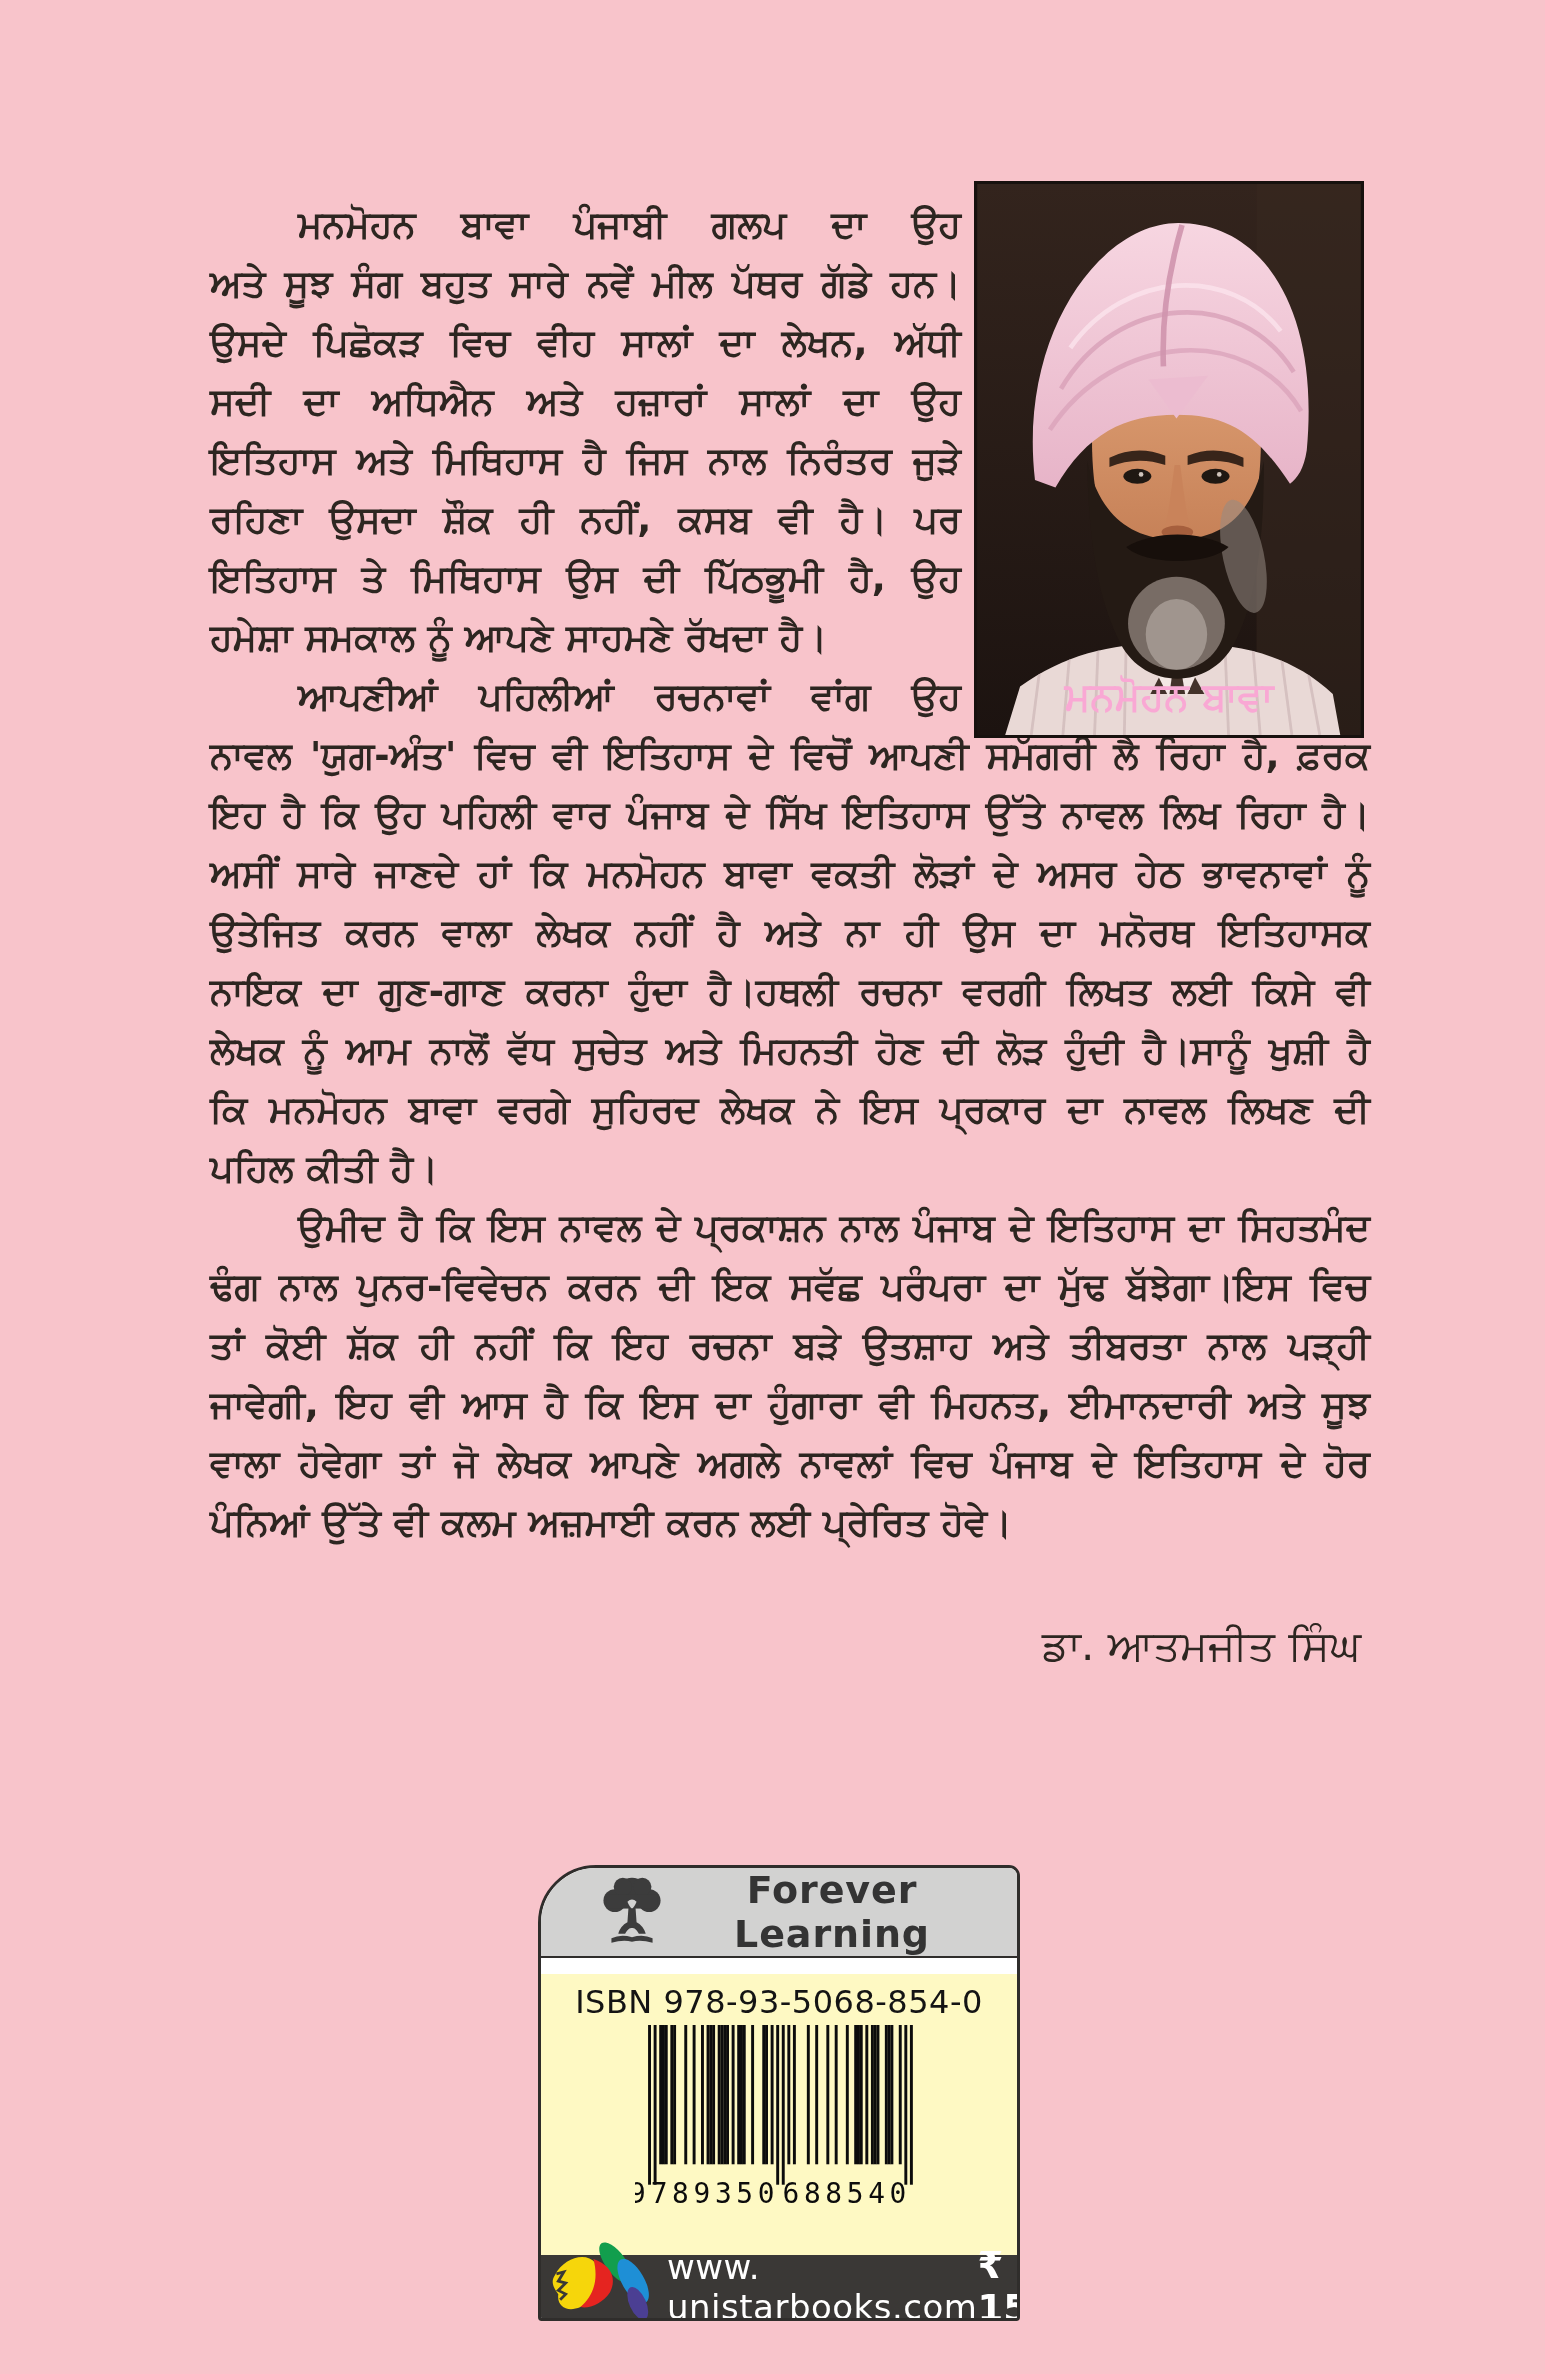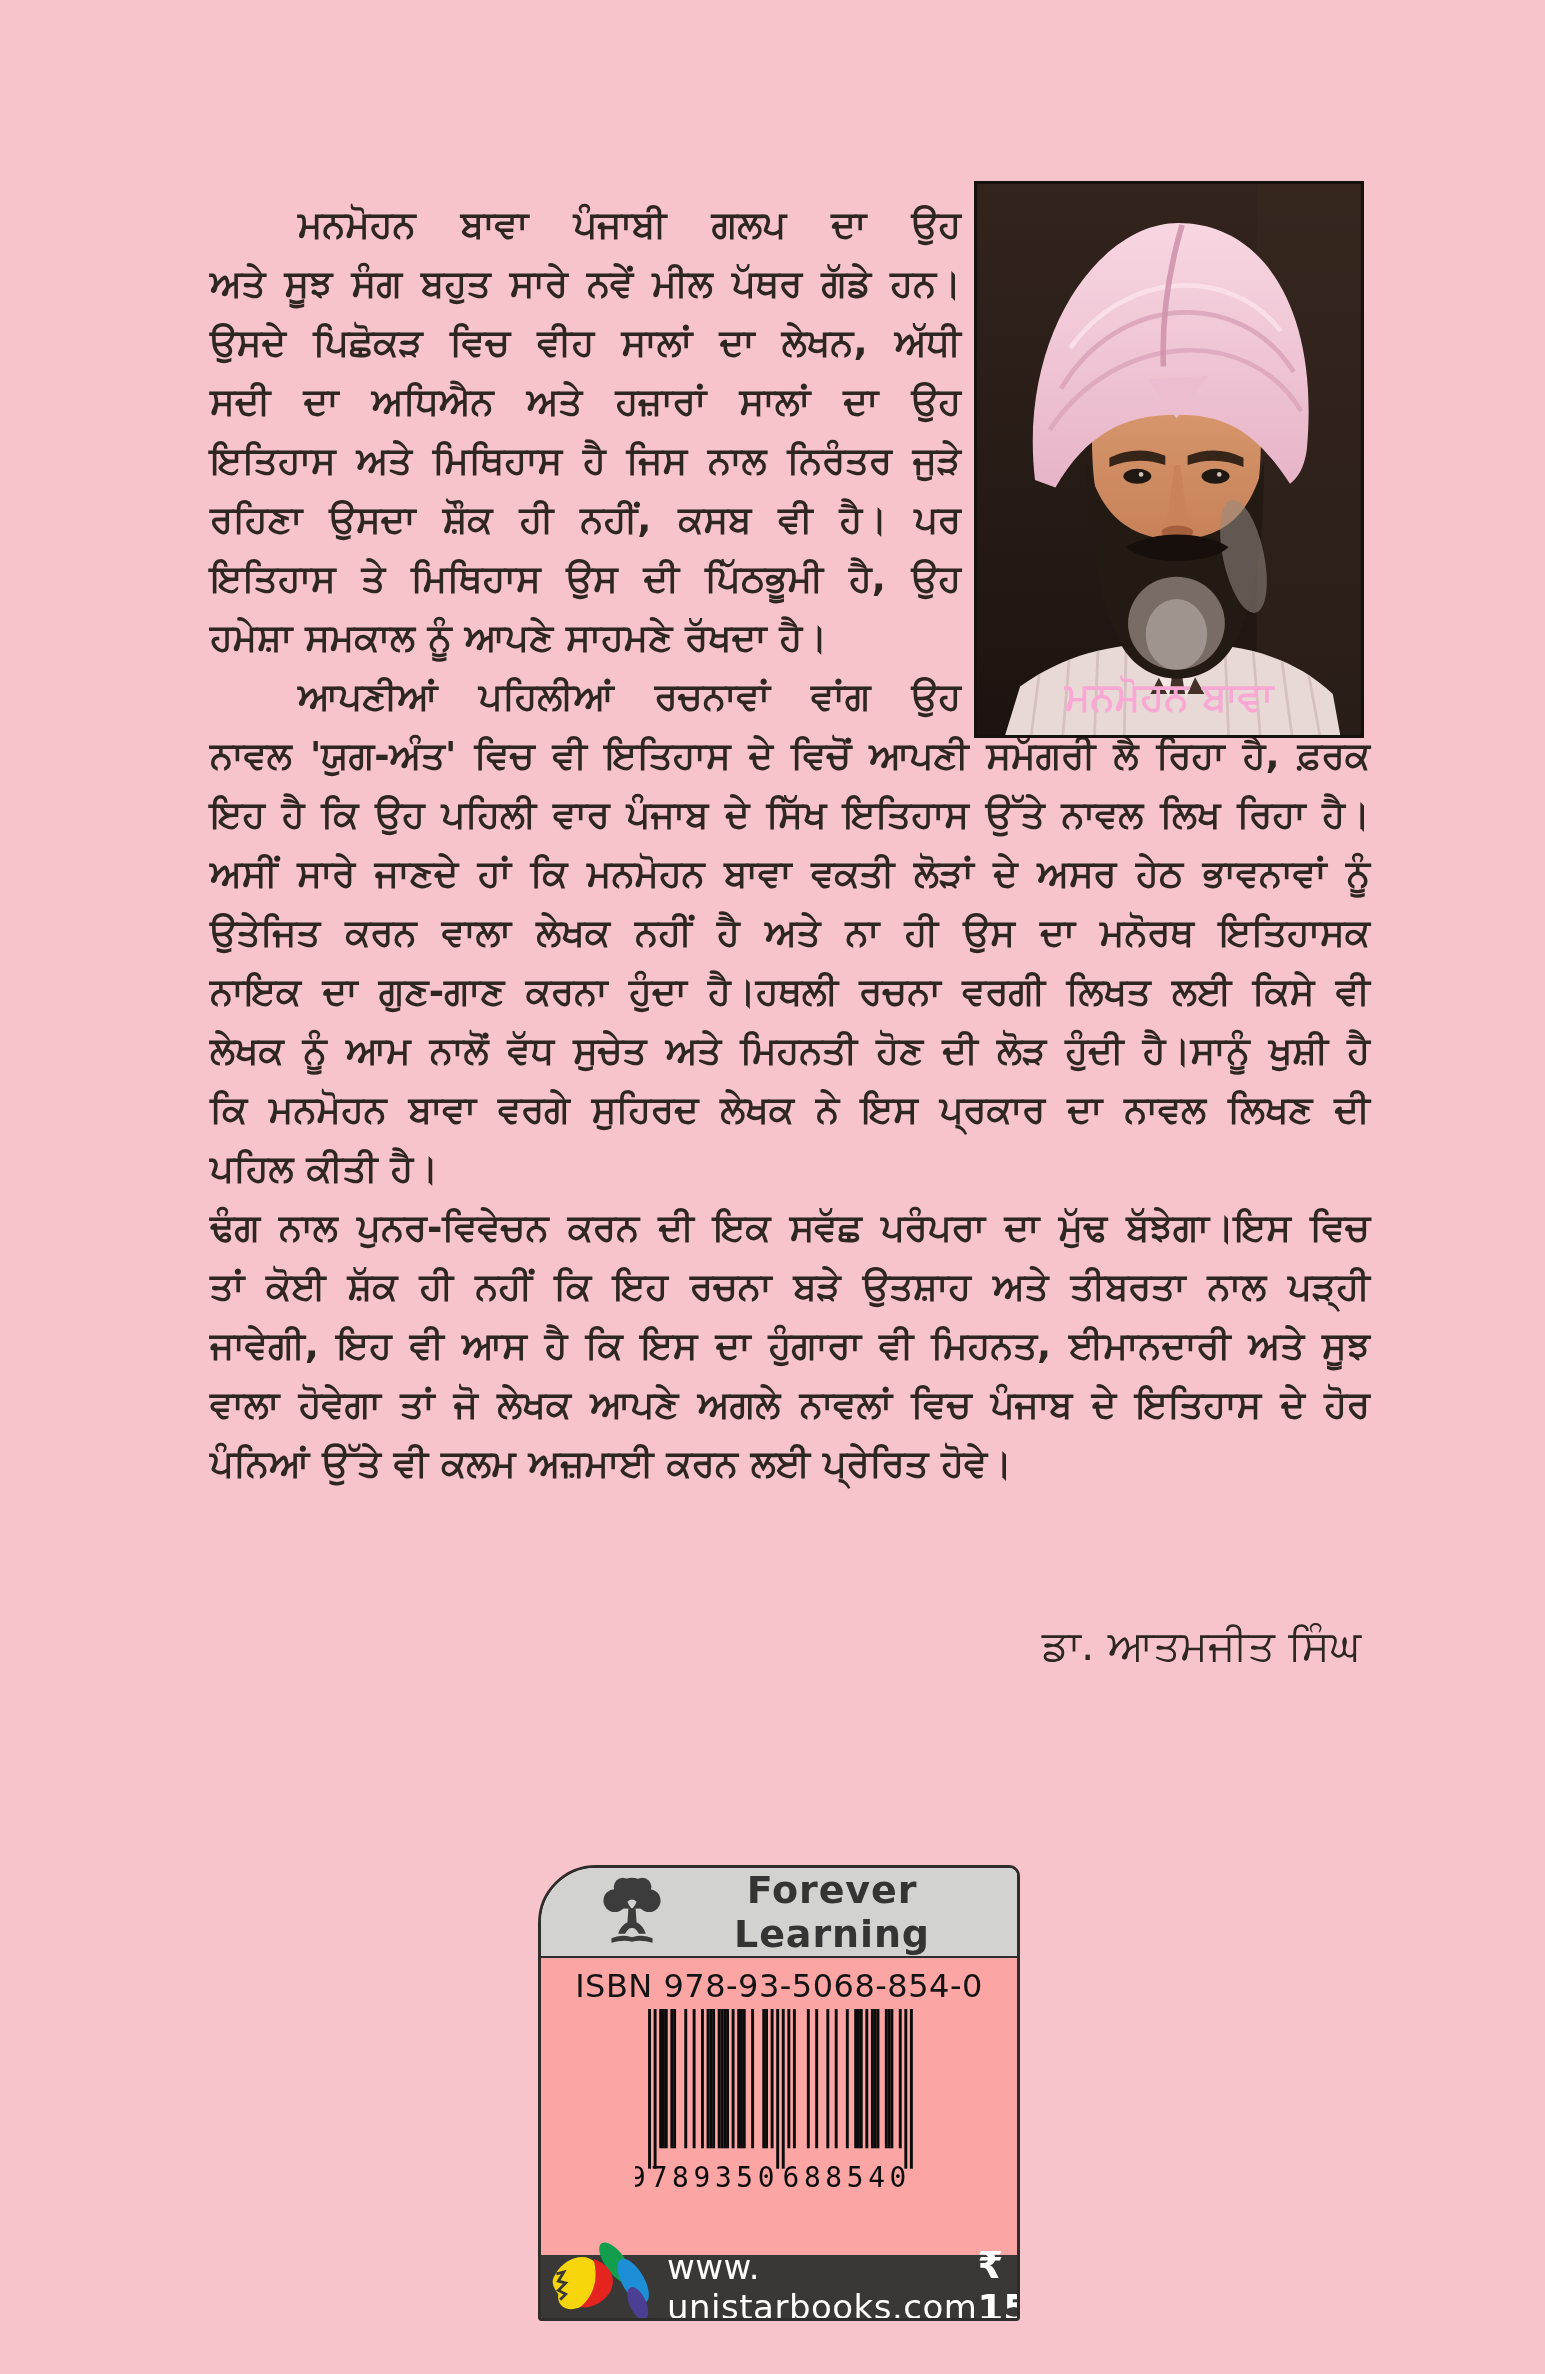--- a/index.html
+++ b/index.html
@@ -46,21 +46,21 @@
     border-bottom:2.8px solid #2f2d2b;
     display:flex; align-items:center; padding-left:52px; box-sizing:border-box;
   }
   .tree-icon{width:78px; height:80px; flex:0 0 78px;}
   .pub-title{
     flex:1; text-align:center; padding-right:24px;
     font-size:38px; font-weight:700; color:#343434; letter-spacing:0.9px;
   }
   .pub-white{
     flex:1; display:flex; flex-direction:column; align-items:center;
-    padding-top:9.3px; background:#fca5a5;
+    padding-top:9.3px; background:#fef9c3;margin-top:16px;
   }
   .isbn{font-size:32px; color:#141414; letter-spacing:0.5px; font-weight:400;}
   .barcode{margin-top:3.7px;}
   .pub-footer{
     height:63px; flex:0 0 63px; background:#3a3836; position:relative;
     display:flex; align-items:center; color:#ffffff;
   }
   .unistar-logo{position:absolute; left:3.7px; top:-20.4px; width:119px; height:85px; overflow:visible;}
   .website{font-size:34px; margin-left:126px; letter-spacing:0.5px;}
   .price{font-size:37px; font-weight:700; margin-left:auto; margin-right:11px;}
@@ -83,20 +83,21 @@
     <div class="line narrow indent">ਆਪਣੀਆਂ ਪਹਿਲੀਆਂ ਰਚਨਾਵਾਂ ਵਾਂਗ ਉਹ</div>
     <div class="line">ਨਾਵਲ 'ਯੁਗ-ਅੰਤ' ਵਿਚ ਵੀ ਇਤਿਹਾਸ ਦੇ ਵਿਚੋਂ ਆਪਣੀ ਸਮੱਗਰੀ ਲੈ ਰਿਹਾ ਹੈ, ਫ਼ਰਕ</div>
     <div class="line">ਇਹ ਹੈ ਕਿ ਉਹ ਪਹਿਲੀ ਵਾਰ ਪੰਜਾਬ ਦੇ ਸਿੱਖ ਇਤਿਹਾਸ ਉੱਤੇ ਨਾਵਲ ਲਿਖ ਰਿਹਾ ਹੈ।</div>
     <div class="line">ਅਸੀਂ ਸਾਰੇ ਜਾਣਦੇ ਹਾਂ ਕਿ ਮਨਮੋਹਨ ਬਾਵਾ ਵਕਤੀ ਲੋੜਾਂ ਦੇ ਅਸਰ ਹੇਠ ਭਾਵਨਾਵਾਂ ਨੂੰ</div>
     <div class="line">ਉਤੇਜਿਤ ਕਰਨ ਵਾਲਾ ਲੇਖਕ ਨਹੀਂ ਹੈ ਅਤੇ ਨਾ ਹੀ ਉਸ ਦਾ ਮਨੋਰਥ ਇਤਿਹਾਸਕ</div>
     <div class="line">ਨਾਇਕ ਦਾ ਗੁਣ-ਗਾਣ ਕਰਨਾ ਹੁੰਦਾ ਹੈ।ਹਥਲੀ ਰਚਨਾ ਵਰਗੀ ਲਿਖਤ ਲਈ ਕਿਸੇ ਵੀ</div>
     <div class="line">ਲੇਖਕ ਨੂੰ ਆਮ ਨਾਲੋਂ ਵੱਧ ਸੁਚੇਤ ਅਤੇ ਮਿਹਨਤੀ ਹੋਣ ਦੀ ਲੋੜ ਹੁੰਦੀ ਹੈ।ਸਾਨੂੰ ਖੁਸ਼ੀ ਹੈ</div>
     <div class="line">ਕਿ ਮਨਮੋਹਨ ਬਾਵਾ ਵਰਗੇ ਸੁਹਿਰਦ ਲੇਖਕ ਨੇ ਇਸ ਪ੍ਰਕਾਰ ਦਾ ਨਾਵਲ ਲਿਖਣ ਦੀ</div>
     <div class="line last">ਪਹਿਲ ਕੀਤੀ ਹੈ।</div>
 
+    <div class="line indent">ਉਮੀਦ ਹੈ ਕਿ ਇਸ ਨਾਵਲ ਦੇ ਪ੍ਰਕਾਸ਼ਨ ਨਾਲ ਪੰਜਾਬ ਦੇ ਇਤਿਹਾਸ ਦਾ ਸਿਹਤਮੰਦ</div>
     <div class="line">ਢੰਗ ਨਾਲ ਪੁਨਰ-ਵਿਵੇਚਨ ਕਰਨ ਦੀ ਇਕ ਸਵੱਛ ਪਰੰਪਰਾ ਦਾ ਮੁੱਢ ਬੱਝੇਗਾ।ਇਸ ਵਿਚ</div>
     <div class="line">ਤਾਂ ਕੋਈ ਸ਼ੱਕ ਹੀ ਨਹੀਂ ਕਿ ਇਹ ਰਚਨਾ ਬੜੇ ਉਤਸ਼ਾਹ ਅਤੇ ਤੀਬਰਤਾ ਨਾਲ ਪੜ੍ਹੀ</div>
     <div class="line">ਜਾਵੇਗੀ, ਇਹ ਵੀ ਆਸ ਹੈ ਕਿ ਇਸ ਦਾ ਹੁੰਗਾਰਾ ਵੀ ਮਿਹਨਤ, ਈਮਾਨਦਾਰੀ ਅਤੇ ਸੂਝ</div>
     <div class="line">ਵਾਲਾ ਹੋਵੇਗਾ ਤਾਂ ਜੋ ਲੇਖਕ ਆਪਣੇ ਅਗਲੇ ਨਾਵਲਾਂ ਵਿਚ ਪੰਜਾਬ ਦੇ ਇਤਿਹਾਸ ਦੇ ਹੋਰ</div>
     <div class="line last">ਪੰਨਿਆਂ ਉੱਤੇ ਵੀ ਕਲਮ ਅਜ਼ਮਾਈ ਕਰਨ ਲਈ ਪ੍ਰੇਰਿਤ ਹੋਵੇ।</div>
   </section>
 
   <div class="signature">ਡਾ. ਆਤਮਜੀਤ ਸਿੰਘ</div>
 
   <figure class="photo-frame">

